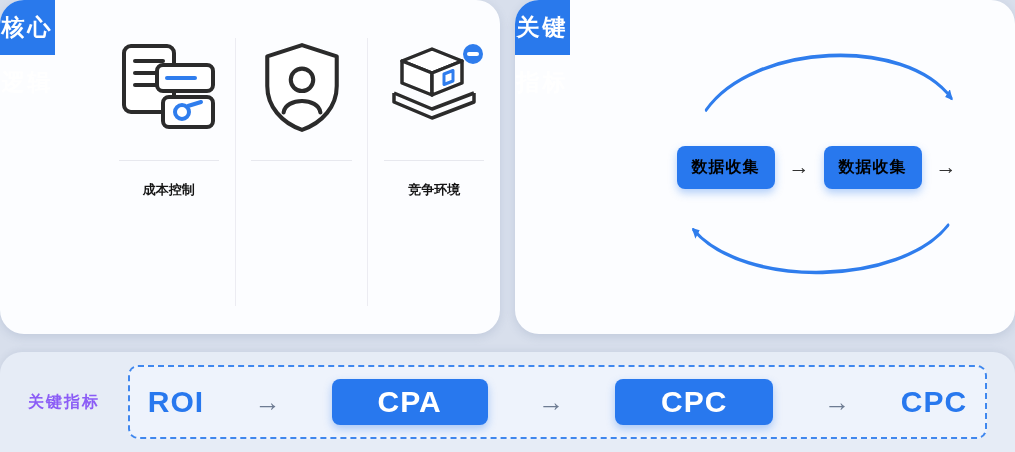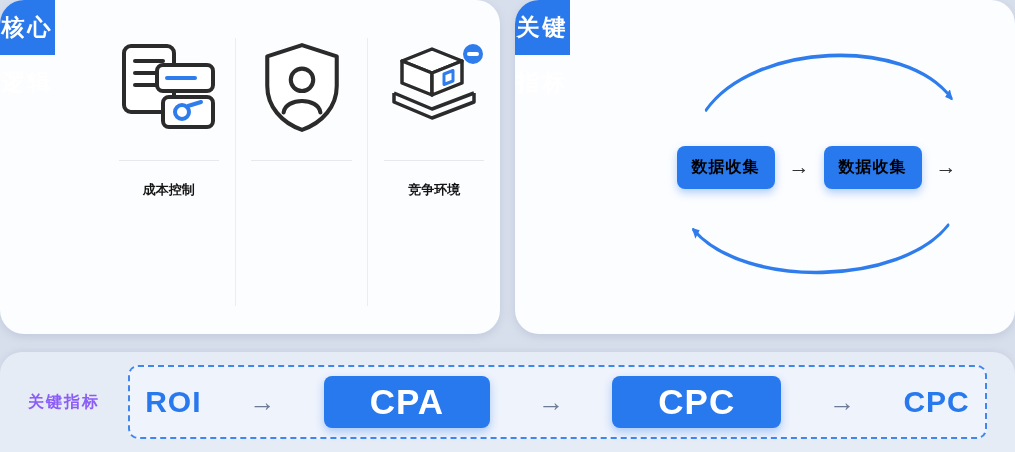--- a/index.html
+++ b/index.html
@@ -82,21 +82,21 @@
     display: flex;
     align-items: center;
     justify-content: space-evenly;
     gap: 33px;
   }
   .metric-text { color: #2878ee; font-weight: bold; font-size: 30px; letter-spacing: 1px; }
   .metric-btn {
     background: #2878ee;
     color: #fff;
     font-weight: bold;
-    font-size: 35px;
+    font-size: 30px;
     letter-spacing: 1px;
     padding: 6px 46px;
     border-radius: 8px;
     box-shadow: 0 4px 9px rgba(40, 120, 238, 0.35);
   }
   .metric-arrow { color: #6d7b92; font-size: 26px; font-weight: bold; }
 </style>
 </head>
 <body>
 

